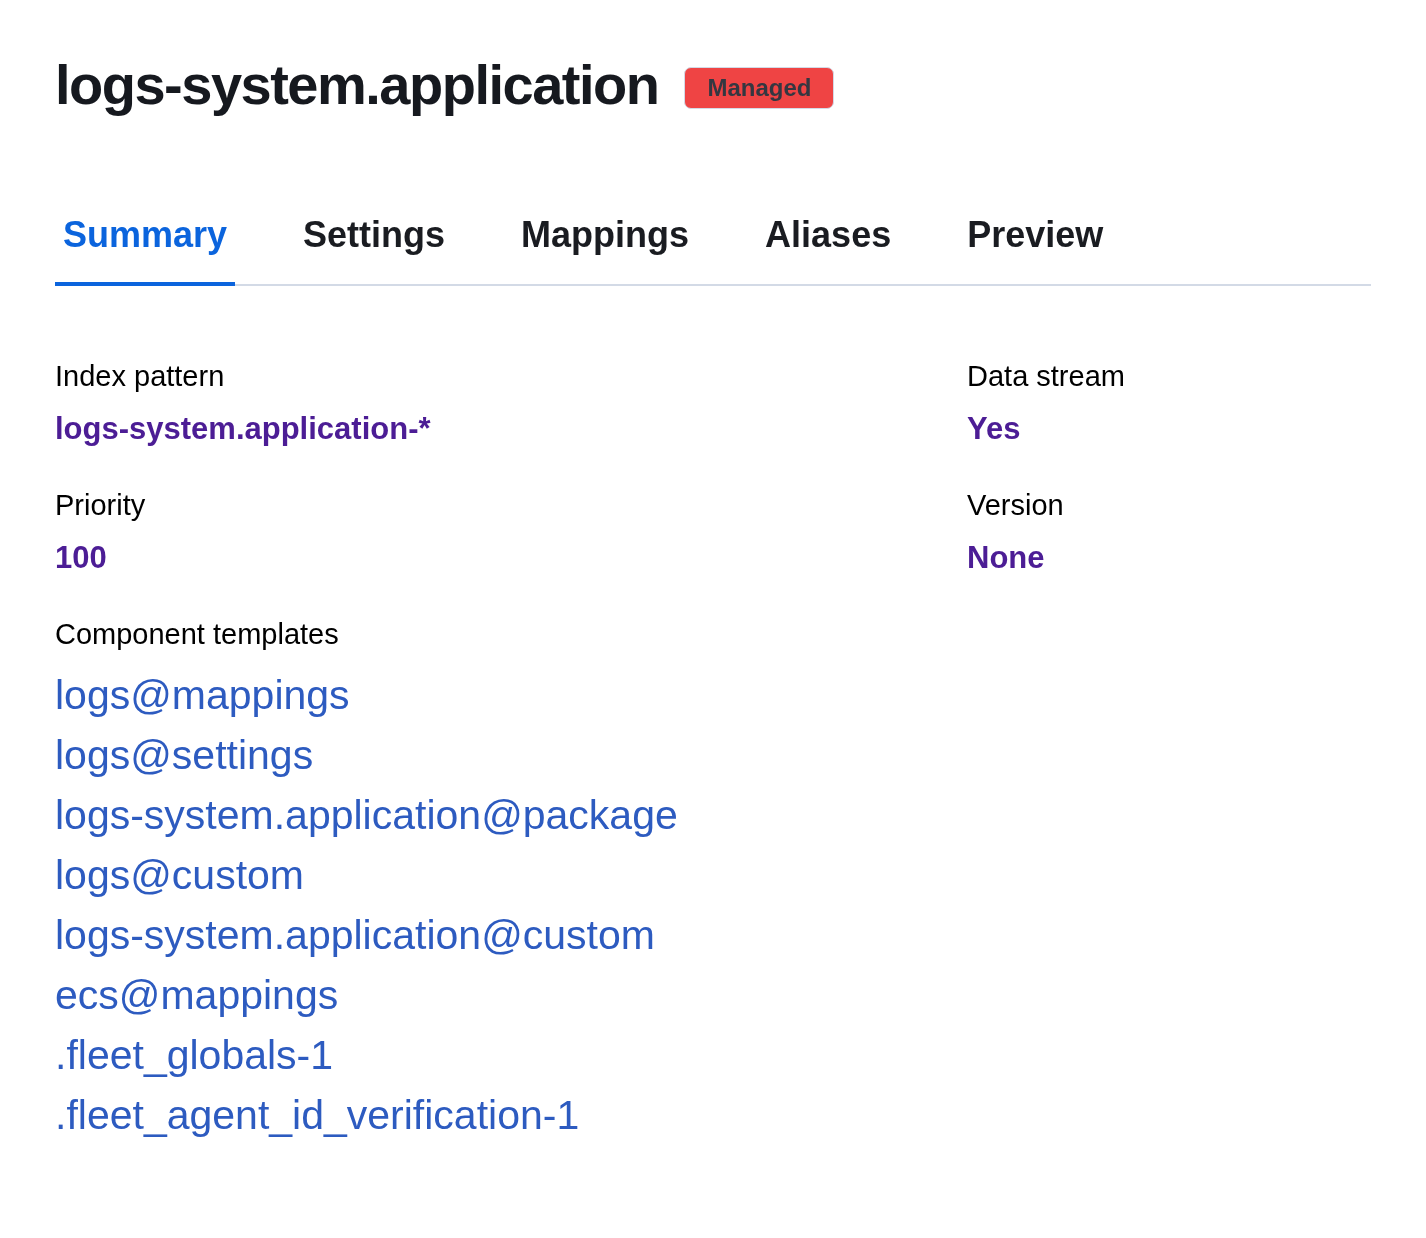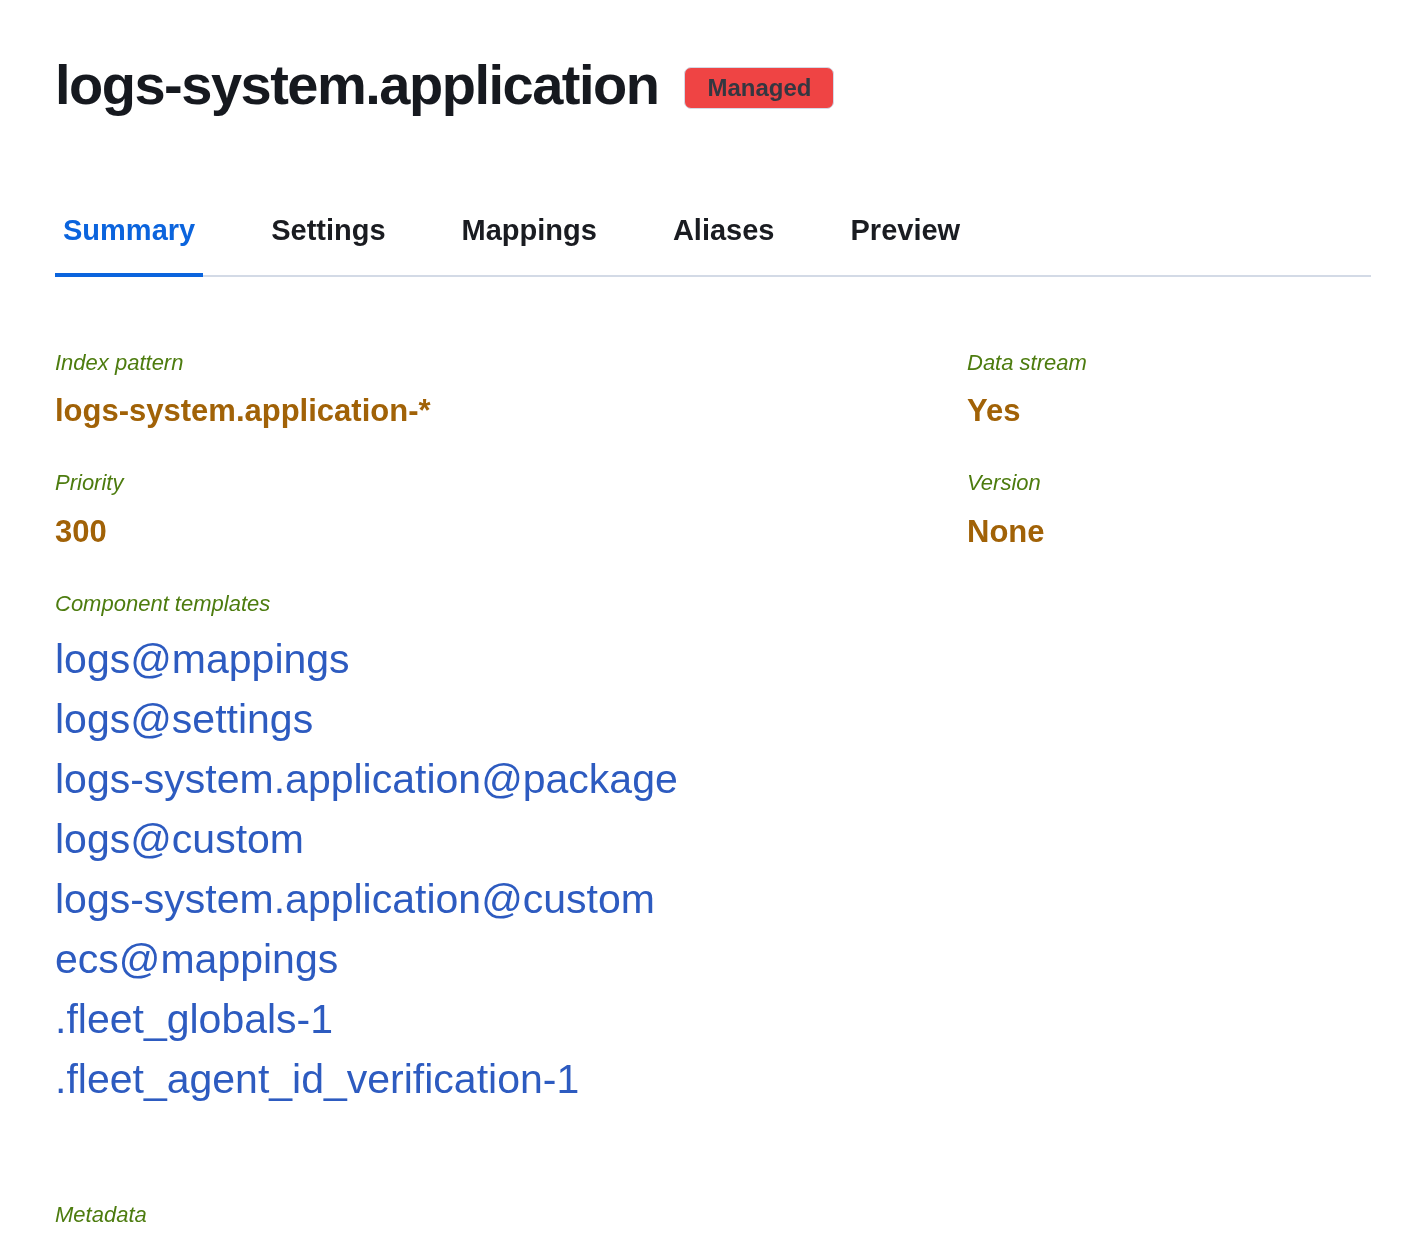--- a/index.html
+++ b/index.html
@@ -57,21 +57,21 @@
     margin-top: 98px;
     border-bottom: 2px solid #d3dae6;
   }
   .tab {
     appearance: none;
     background: none;
     border: none;
     padding: 0 8px 28px 8px;
     margin: 0;
     font-family: "Liberation Sans", sans-serif;
-    font-size: 29px;
+    font-size: 36px;
     font-weight: 700;
     color: #1a1c21;
     cursor: pointer;
     position: relative;
   }
   .tab.active {
     color: #0b64dd;
   }
   .tab.active::after {
     content: "";
@@ -86,31 +86,30 @@
   
   .summary-grid {
     display: grid;
     grid-template-columns: 912px 1fr;
     margin-top: 72px;
   }
   .field {
     margin-bottom: 40px;
   }
   .field-label {
-    font-size: 22px;
+    font-size: 29px;
     font-weight: 400;
-    color: #4d7c0f;
+    color: #000000;
     line-height: 1.25;
-    font-style: italic;
   }
   .field-value {
     margin-top: 16px;
     font-size: 31px;
     font-weight: 700;
-    color: #a16207;
+    color: #4c1d95;
     line-height: 1.2;
   }
   .link-list {
     margin-top: 12px;
   }
   .tpl-link {
     display: block;
     font-size: 41px;
     line-height: 60px;
     color: #2d5bc0;
@@ -155,21 +154,21 @@
 
     <div class="col">
 
       <div class="field">
         <div class="field-label">Index pattern</div>
         <div class="field-value">logs-system.application-*</div>
       </div>
 
       <div class="field">
         <div class="field-label">Priority</div>
-        <div class="field-value">300</div>
+        <div class="field-value">100</div>
       </div>
 
       <div class="field">
         <div class="field-label">Component templates</div>
         <div class="link-list">
           <a class="tpl-link" href="#">logs@mappings</a>
           <a class="tpl-link" href="#">logs@settings</a>
           <a class="tpl-link" href="#">logs-system.application@package</a>
           <a class="tpl-link" href="#">logs@custom</a>
           <a class="tpl-link" href="#">logs-system.application@custom</a>

